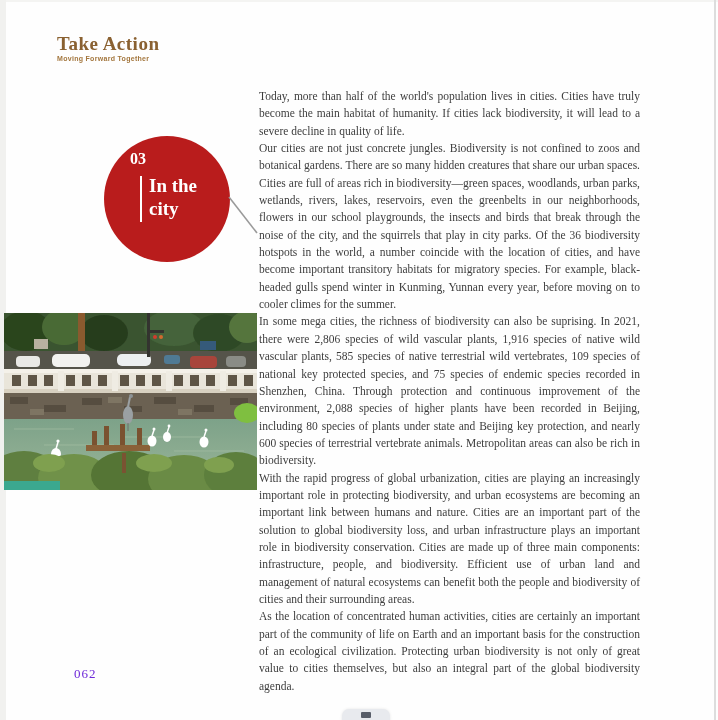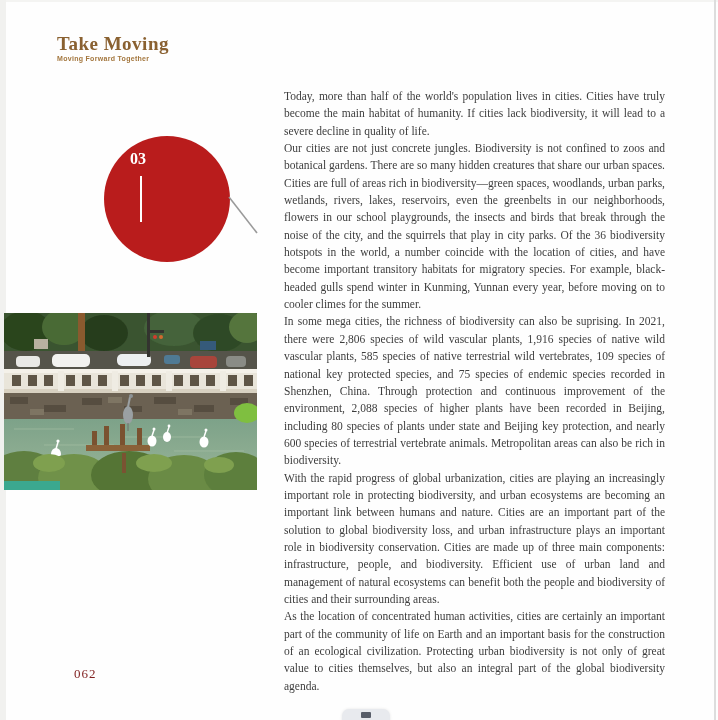--- a/index.html
+++ b/index.html
@@ -46,30 +46,30 @@
 
   
   .photo{
     position:absolute;left:4px;top:313px;width:253px;height:177px;margin:0;
     overflow:hidden;background:#8aa893;
   }
   .photo svg{display:block;}
 
   
   .body-text{
-    position:absolute;left:284px;top:88px;width:381px;
+    position:absolute;left:259px;top:88px;width:381px;
     font-family:"Liberation Serif", serif;font-size:11.5px;line-height:17.35px;
     color:#3d3d3d;text-align:justify;
   }
   .body-text p{margin:0;}
 
   
   .page-number{
     position:absolute;left:74px;top:666px;
-    font-family:"Liberation Serif", serif;font-size:13px;color:#7f1d1d;
+    font-family:"Liberation Serif", serif;font-size:13px;color:#6d28d9;
     letter-spacing:1px;
   }
 
   
   .dock-hint{
     position:absolute;left:342px;top:709px;width:48px;height:14px;
     background:#e8eaee;border-radius:7px 7px 0 0;
     box-shadow:0 0 3px rgba(0,0,0,.10);
     display:flex;justify-content:center;align-items:flex-start;
     cursor:pointer;
@@ -80,27 +80,31 @@
 </style>
 </head>
 <body>
 
 <div class="sheet">
   <div class="edge-top"></div>
   <div class="edge-left"></div>
   <div class="edge-right"></div>
 
   <header class="hdr">
-    <div class="hdr-title">Take Moving</div>
+    <div class="hdr-title">Take Action</div>
     <div class="hdr-sub">Moving Forward Together</div>
   </header>
 
   <div class="badge">
     <div class="badge-number">03</div>
     <div class="badge-rule"></div>
+    <div class="badge-label">
+      <span>In the</span><br>
+      <span>city</span>
+    </div>
   </div>
 
   <svg class="callout" width="36" height="44" viewBox="0 0 36 44">
     <line x1="3" y1="3" x2="31" y2="39" stroke="#9a9a9a" stroke-width="1.6"></line>
   </svg>
 
   <figure class="photo" aria-label="White egrets and a grey heron resting on wooden posts among shrubs beside an urban lake, with a stone embankment, white balustrade fence, cars, a traffic light and street trees behind">
     <svg width="253" height="177" viewBox="0 0 253 177">
       <defs>
         <linearGradient id="waterg" x1="0" y1="0" x2="0" y2="1">

